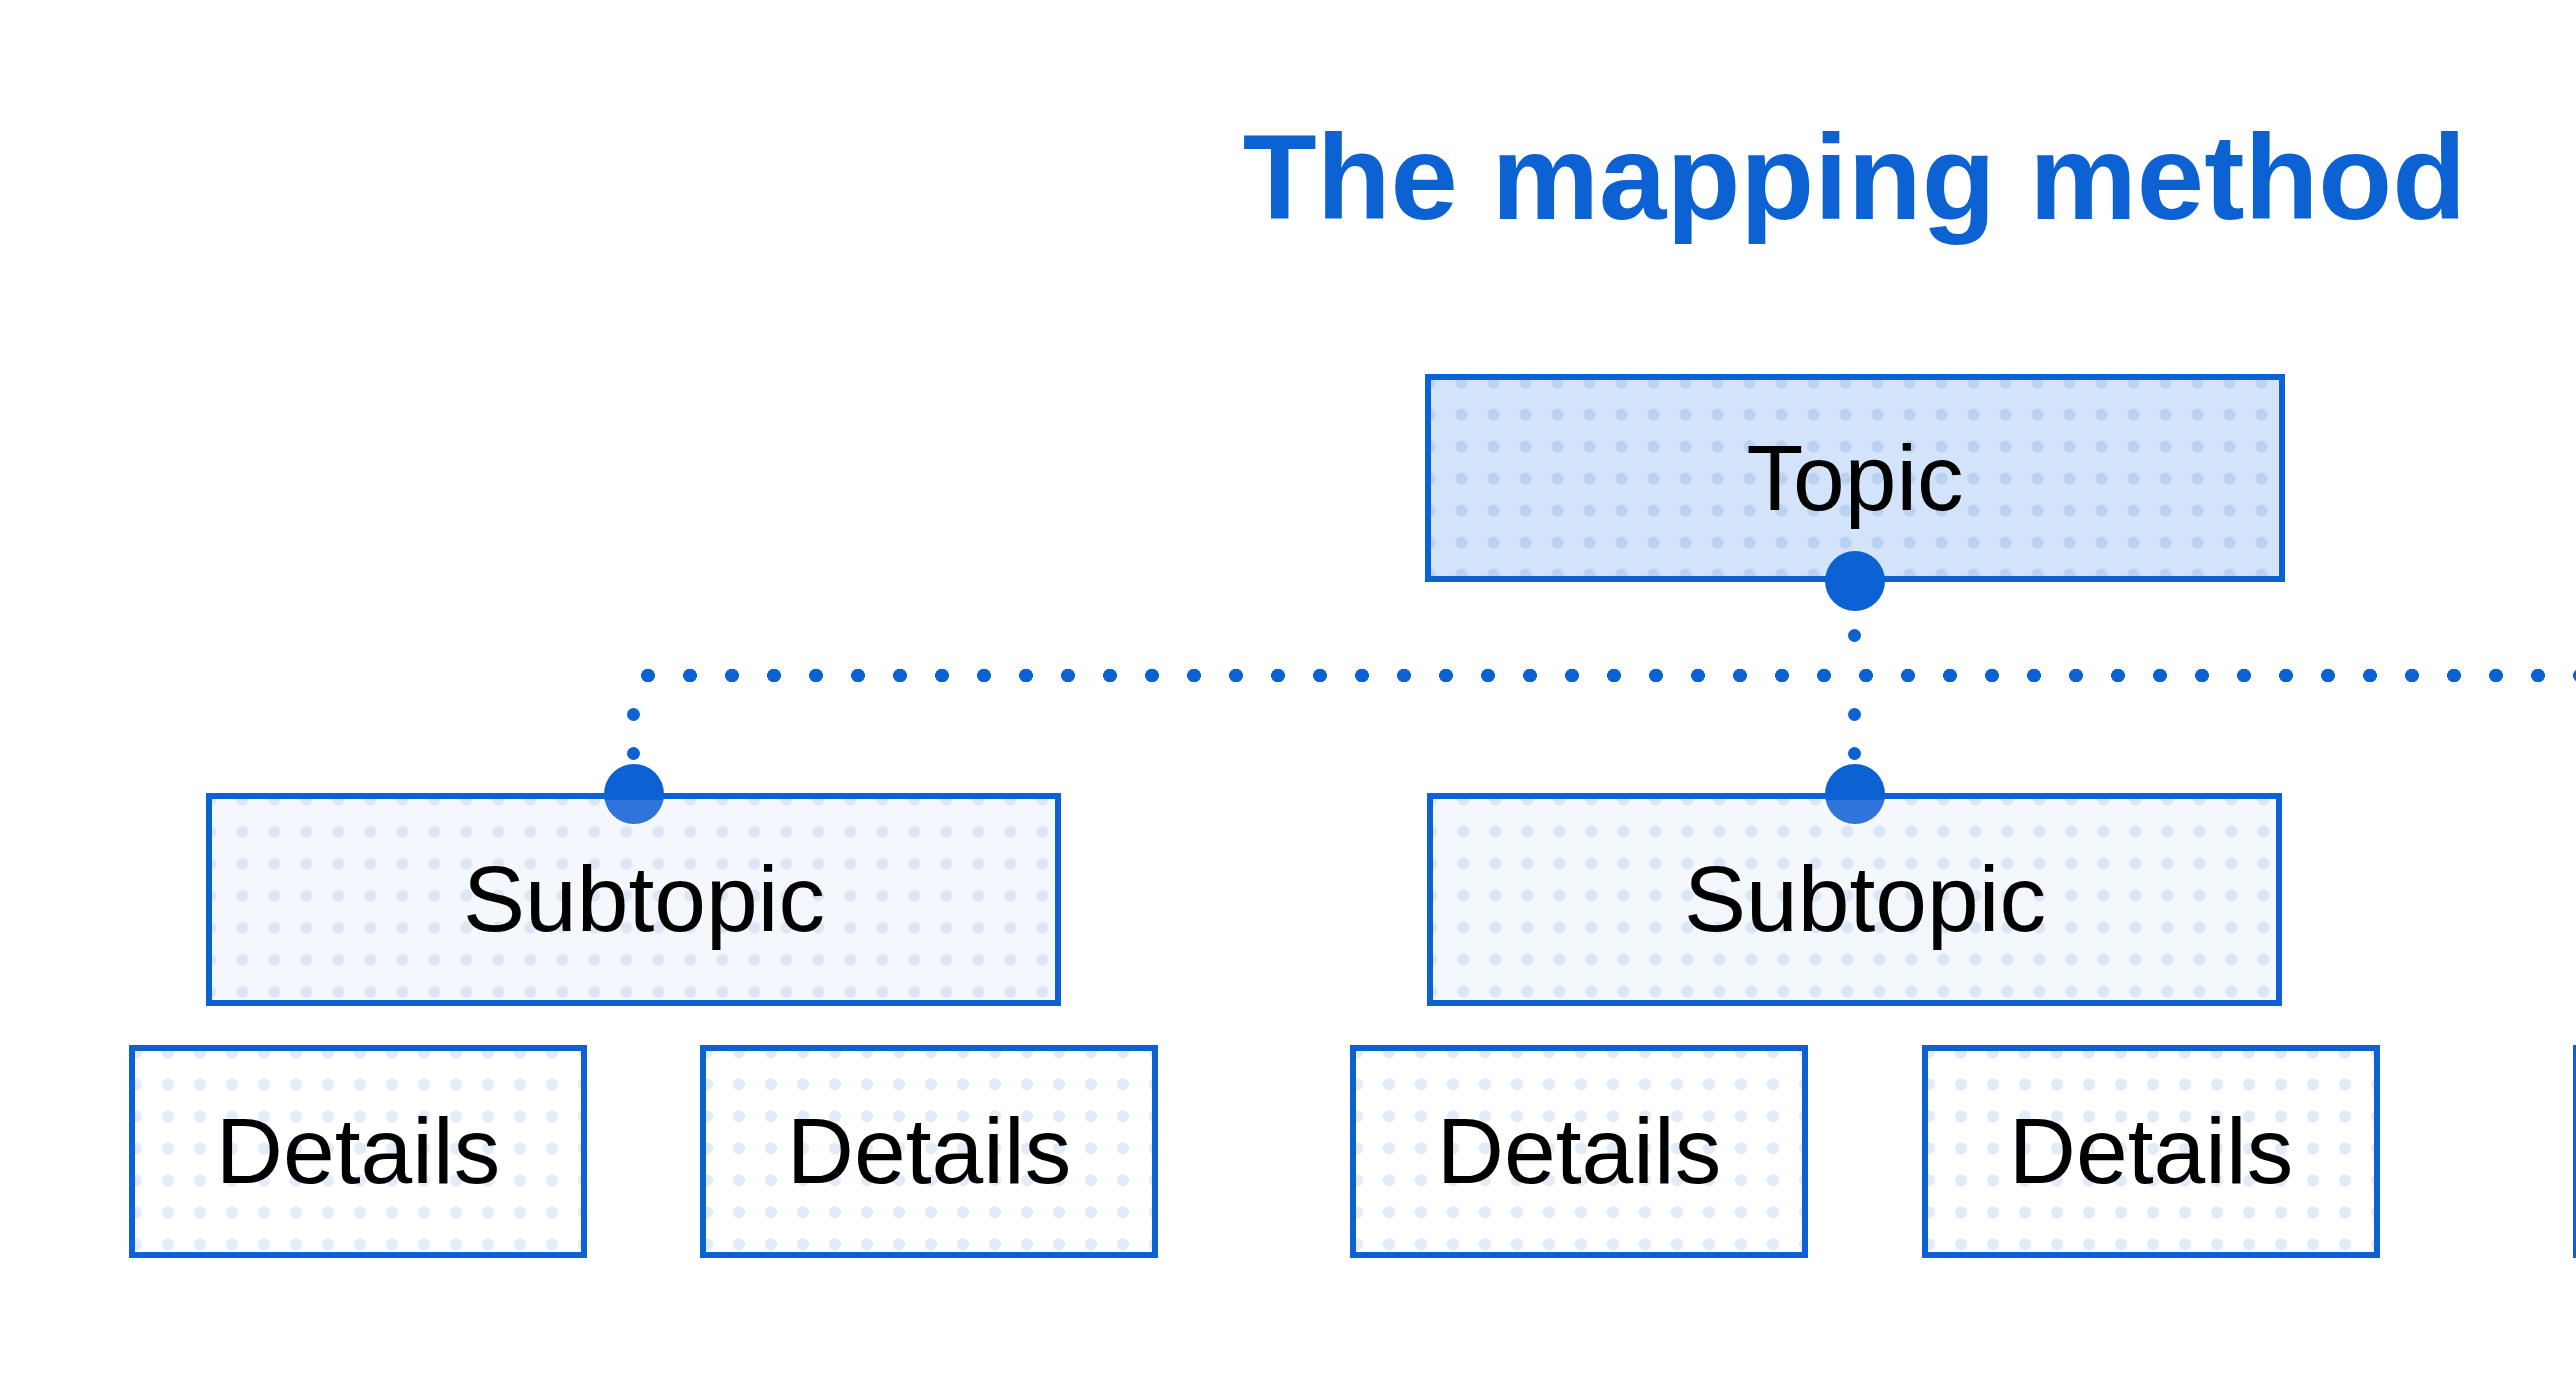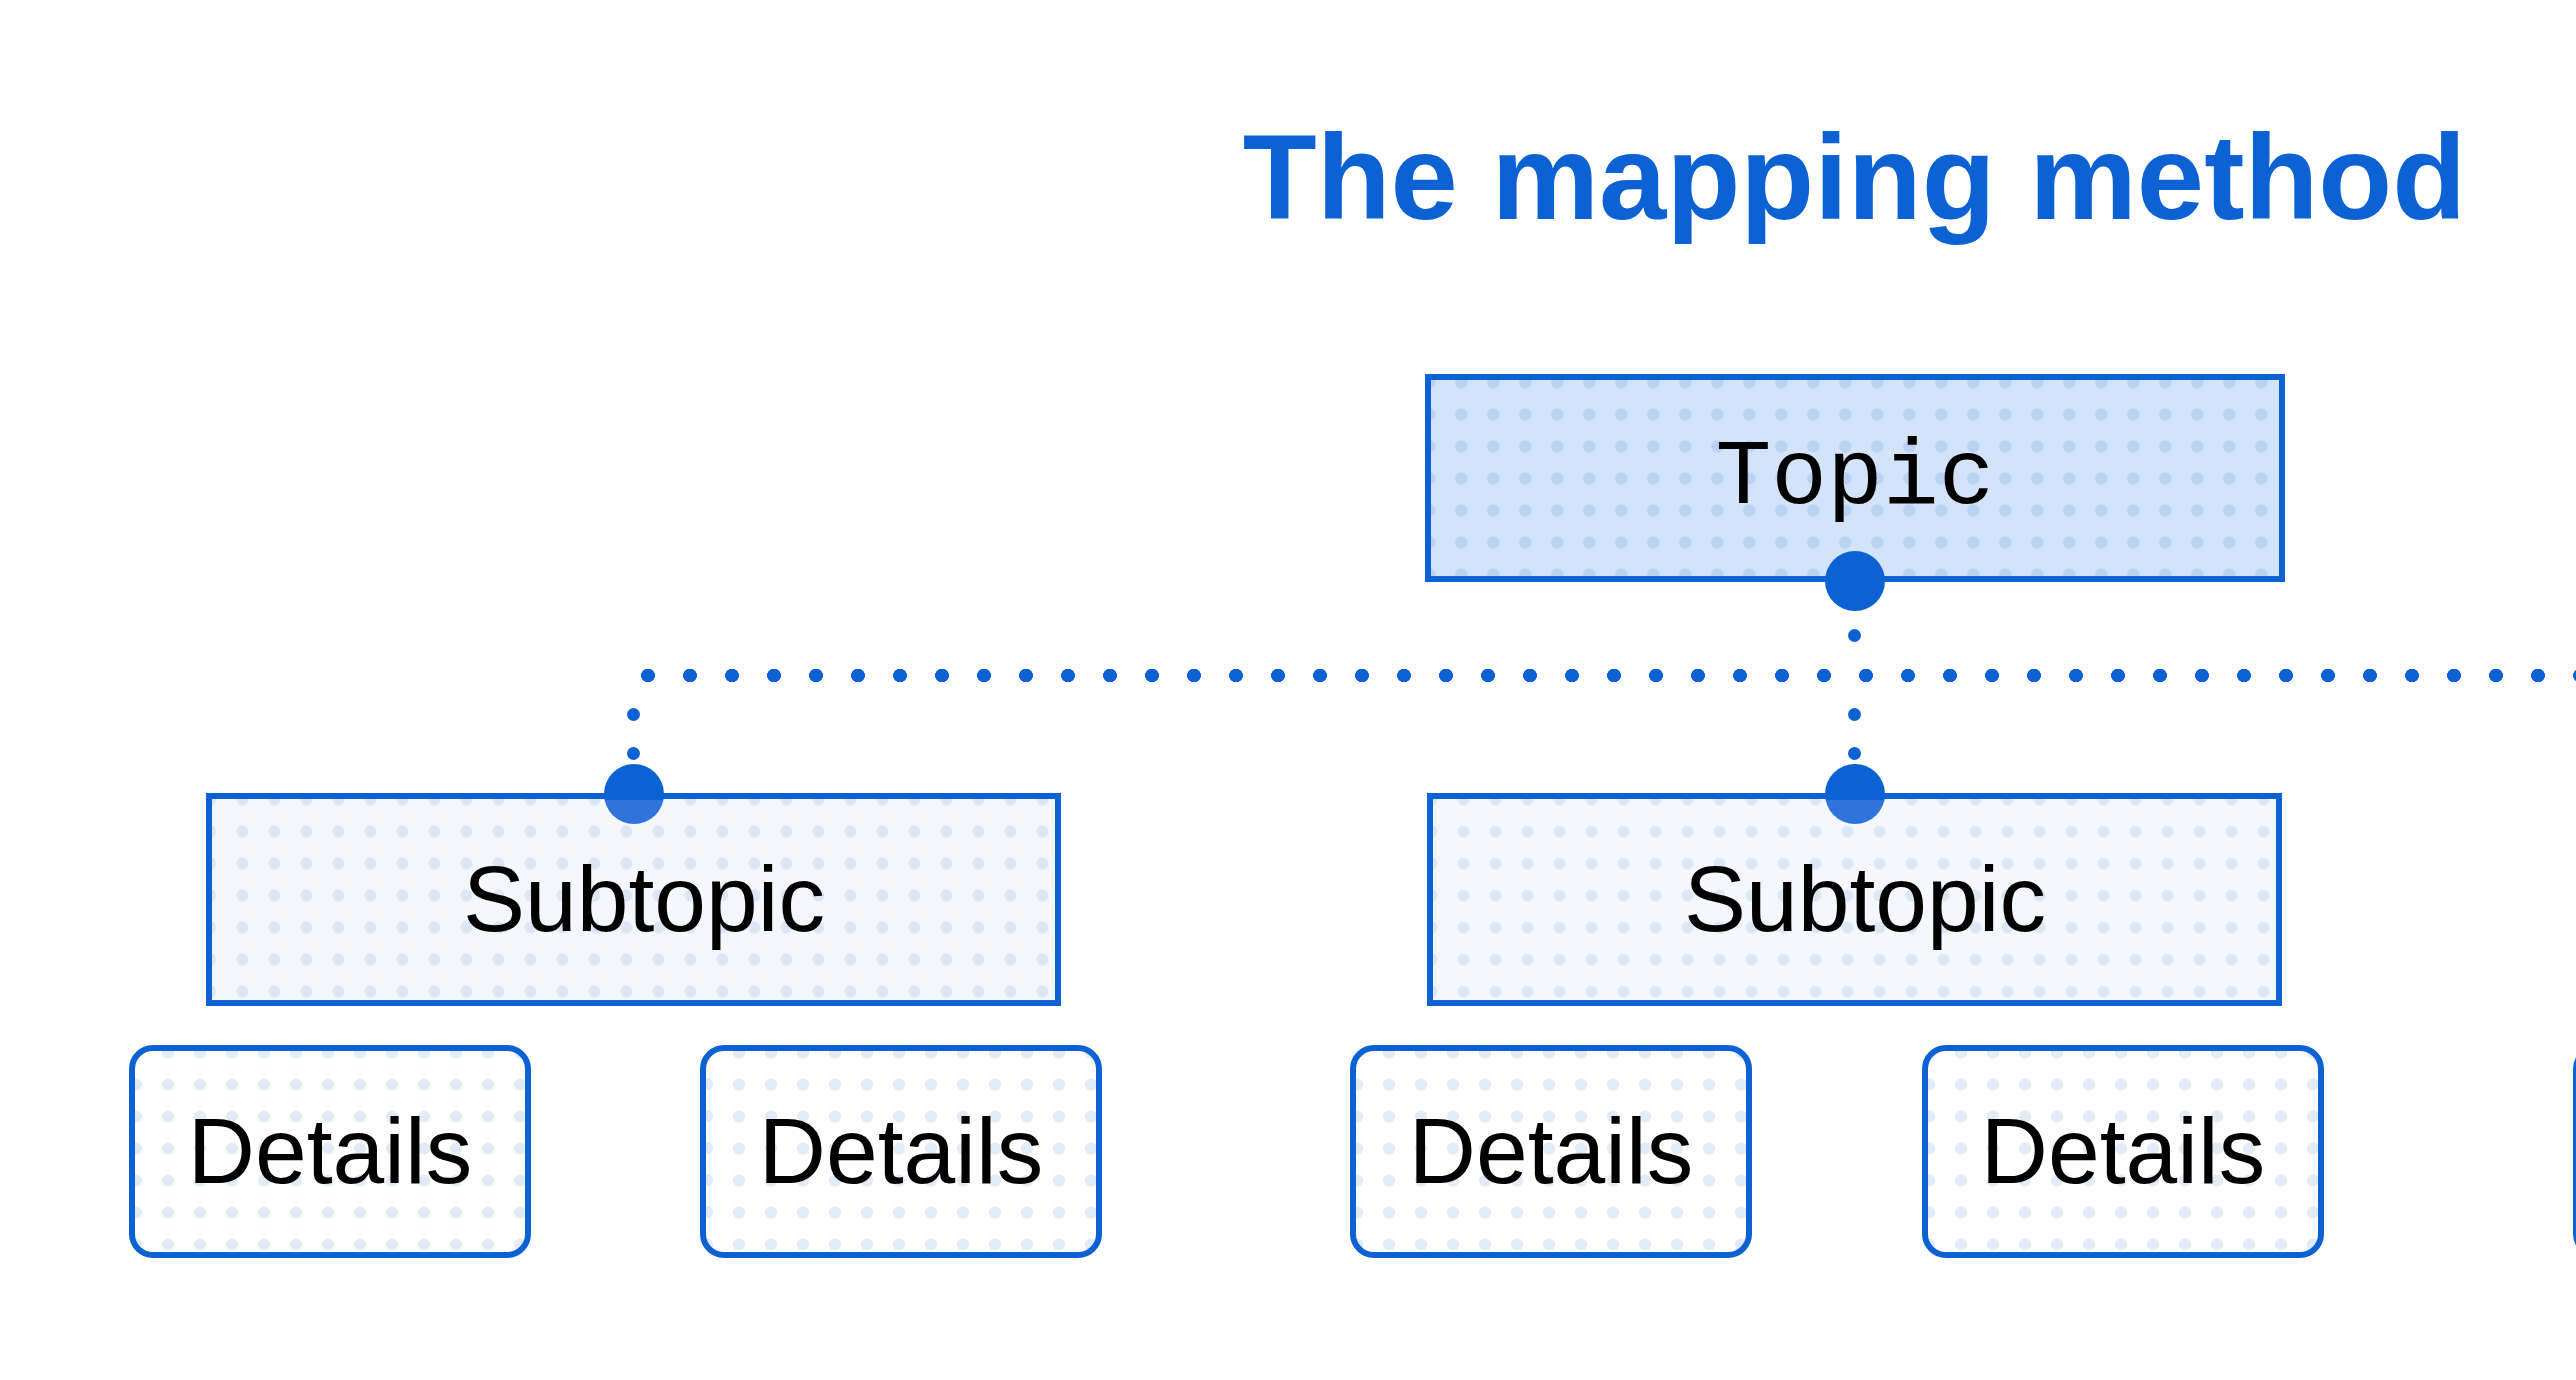--- a/index.html
+++ b/index.html
@@ -44,39 +44,37 @@
     font-weight:400;
     background-repeat:repeat;
   }
   .box span{display:block;}
   .topic{
     left:1425px; top:374px; width:860px; height:208px;
     background-color:var(--topic-fill);
     background-image:radial-gradient(circle, var(--topic-dot) 5.7px, transparent 6.2px);
     background-size:32px 32px;
     background-position:14.4px 18.5px;
-    font-family:Liberation Mono, monospace;
   }
   .subtopic{
     top:793px; width:855px; height:213px;
     background-color:var(--subtopic-fill);
     background-image:radial-gradient(circle, var(--subtopic-dot) 5.7px, transparent 6.2px);
     background-size:32px 32px;
     background-position:14.4px 16.5px;
     padding-left:21px;
   }
   .subtopic.s0{left:206px;}
   .subtopic.s1{left:1427px;}
   .details{
-    top:1045px; width:402px; height:213px;
+    top:1045px; width:458px; height:213px;
     background-color:var(--details-fill);
     background-image:radial-gradient(circle, var(--details-dot) 5.7px, transparent 6.2px);
     background-size:32px 32px;
     background-position:17px 17.5px;
-    border-radius:24px;
   }
   .details.d0{left:129px;}
   .details.d1{left:700px;}
   .details.d2{left:1350px;}
   .details.d3{left:1922px;}
   .details.d4{left:2573px;}
 
   
   .dotline-h{
     position:absolute;

